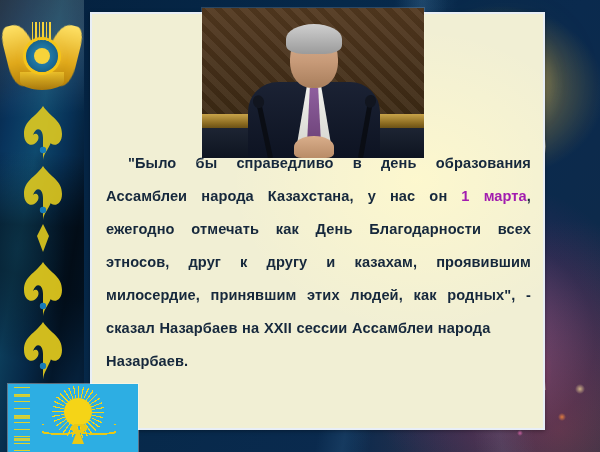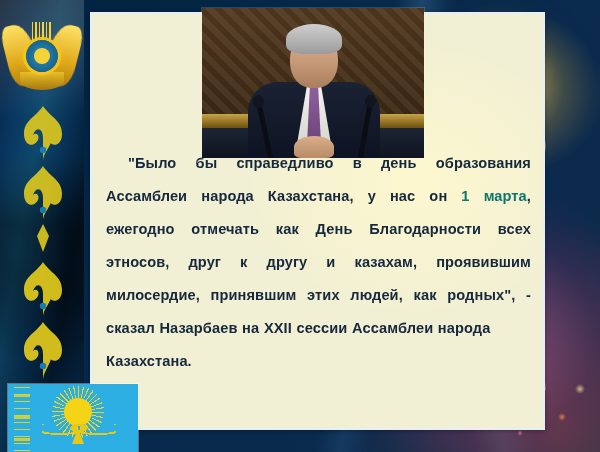--- a/index.html
+++ b/index.html
@@ -239,21 +239,21 @@
     margin:0;
     color:#16283c;
     font-size:14.6px;
     font-weight:bold;
     line-height:33px;
     text-align:justify;
     text-indent:22px;
     letter-spacing:.1px;
     word-spacing:.5px;
   }
-  .quote .hl{color:#0f766e;}
+  .quote .hl{color:#a21caf;}
   .quote-last{display:block;text-align:left;text-indent:0;}
 </style>
 </head>
 <body>
 
 <div class="slide">
 
   <div class="bg-night"></div>
   <div class="bg-streaks"></div>
 
@@ -296,21 +296,21 @@
       <div class="wing-r"></div>
       <div class="rays"></div>
       <div class="base"></div>
       <div class="shanyrak"></div>
       <div class="sun"></div>
     </div>
   </div>
 
   <div class="text-card">
     <div class="card-sheen"></div>
-    <p class="quote"><span>"Было бы справедливо в день образования Ассамблеи народа Казахстана, у нас он </span><span class="hl">1 марта</span><span>, ежегодно отмечать как День Благодарности всех этносов, друг к другу и казахам, проявившим милосердие, принявшим этих людей, как родных", - сказал Назарбаев на XXII сессии Ассамблеи народа </span><span class="quote-last">Казахстана.</span></p>
+    <p class="quote"><span>"Было бы справедливо в день образования Ассамблеи народа Казахстана, у нас он </span><span class="hl">1 марта</span><span>, ежегодно отмечать как День Благодарности всех этносов, друг к другу и казахам, проявившим милосердие, принявшим этих людей, как родных", - сказал Назарбаев на XXII сессии Ассамблеи народа </span><span class="quote-last">Назарбаев.</span></p>
   </div>
 
   <div class="photo">
     <div class="wall"></div>
     <div class="rail"></div>
     <div class="podium"></div>
     <div class="suit"></div>
     <div class="shirt"></div>
     <div class="tie"></div>
     <div class="head"></div>

